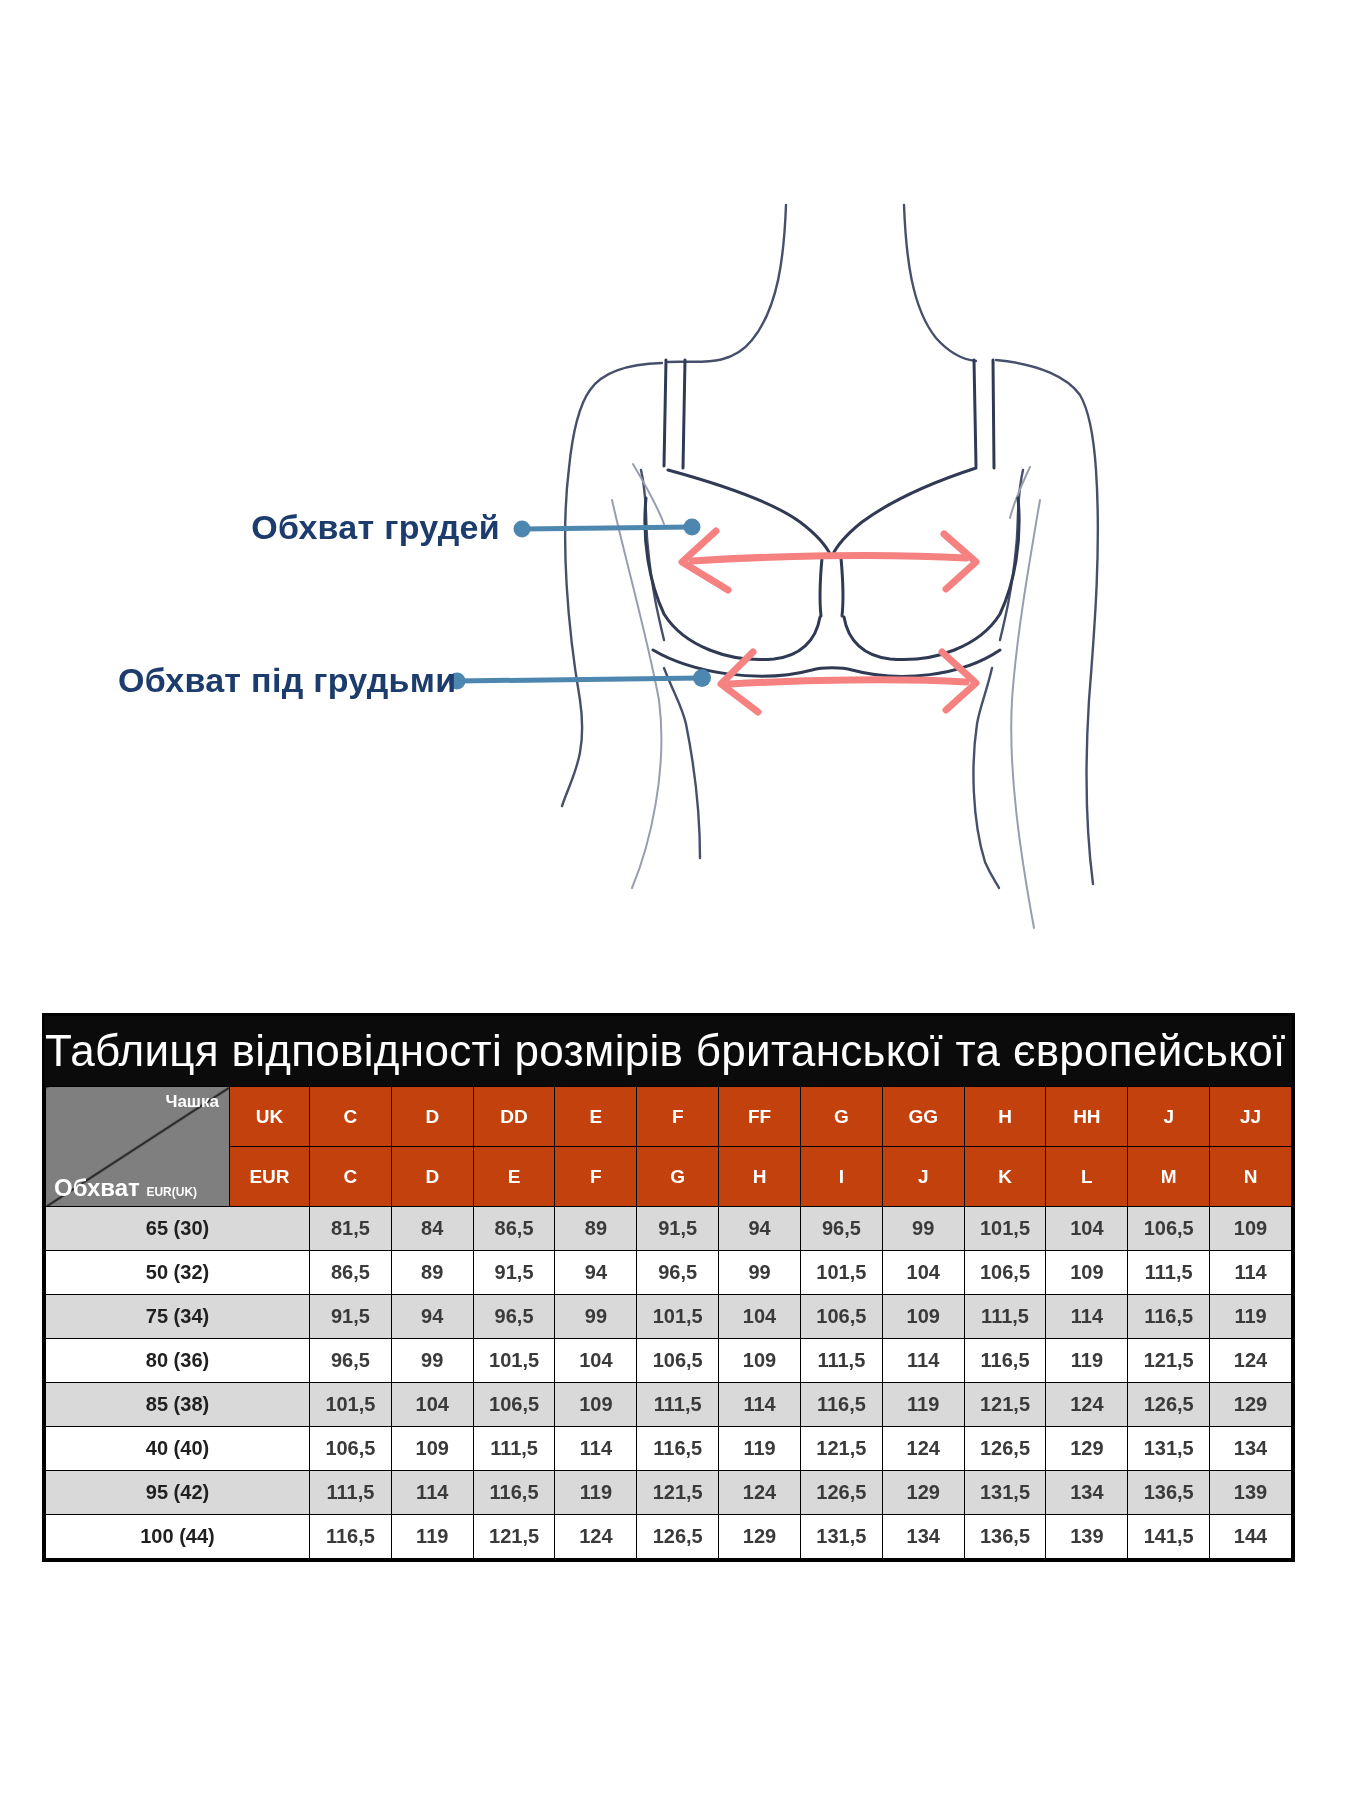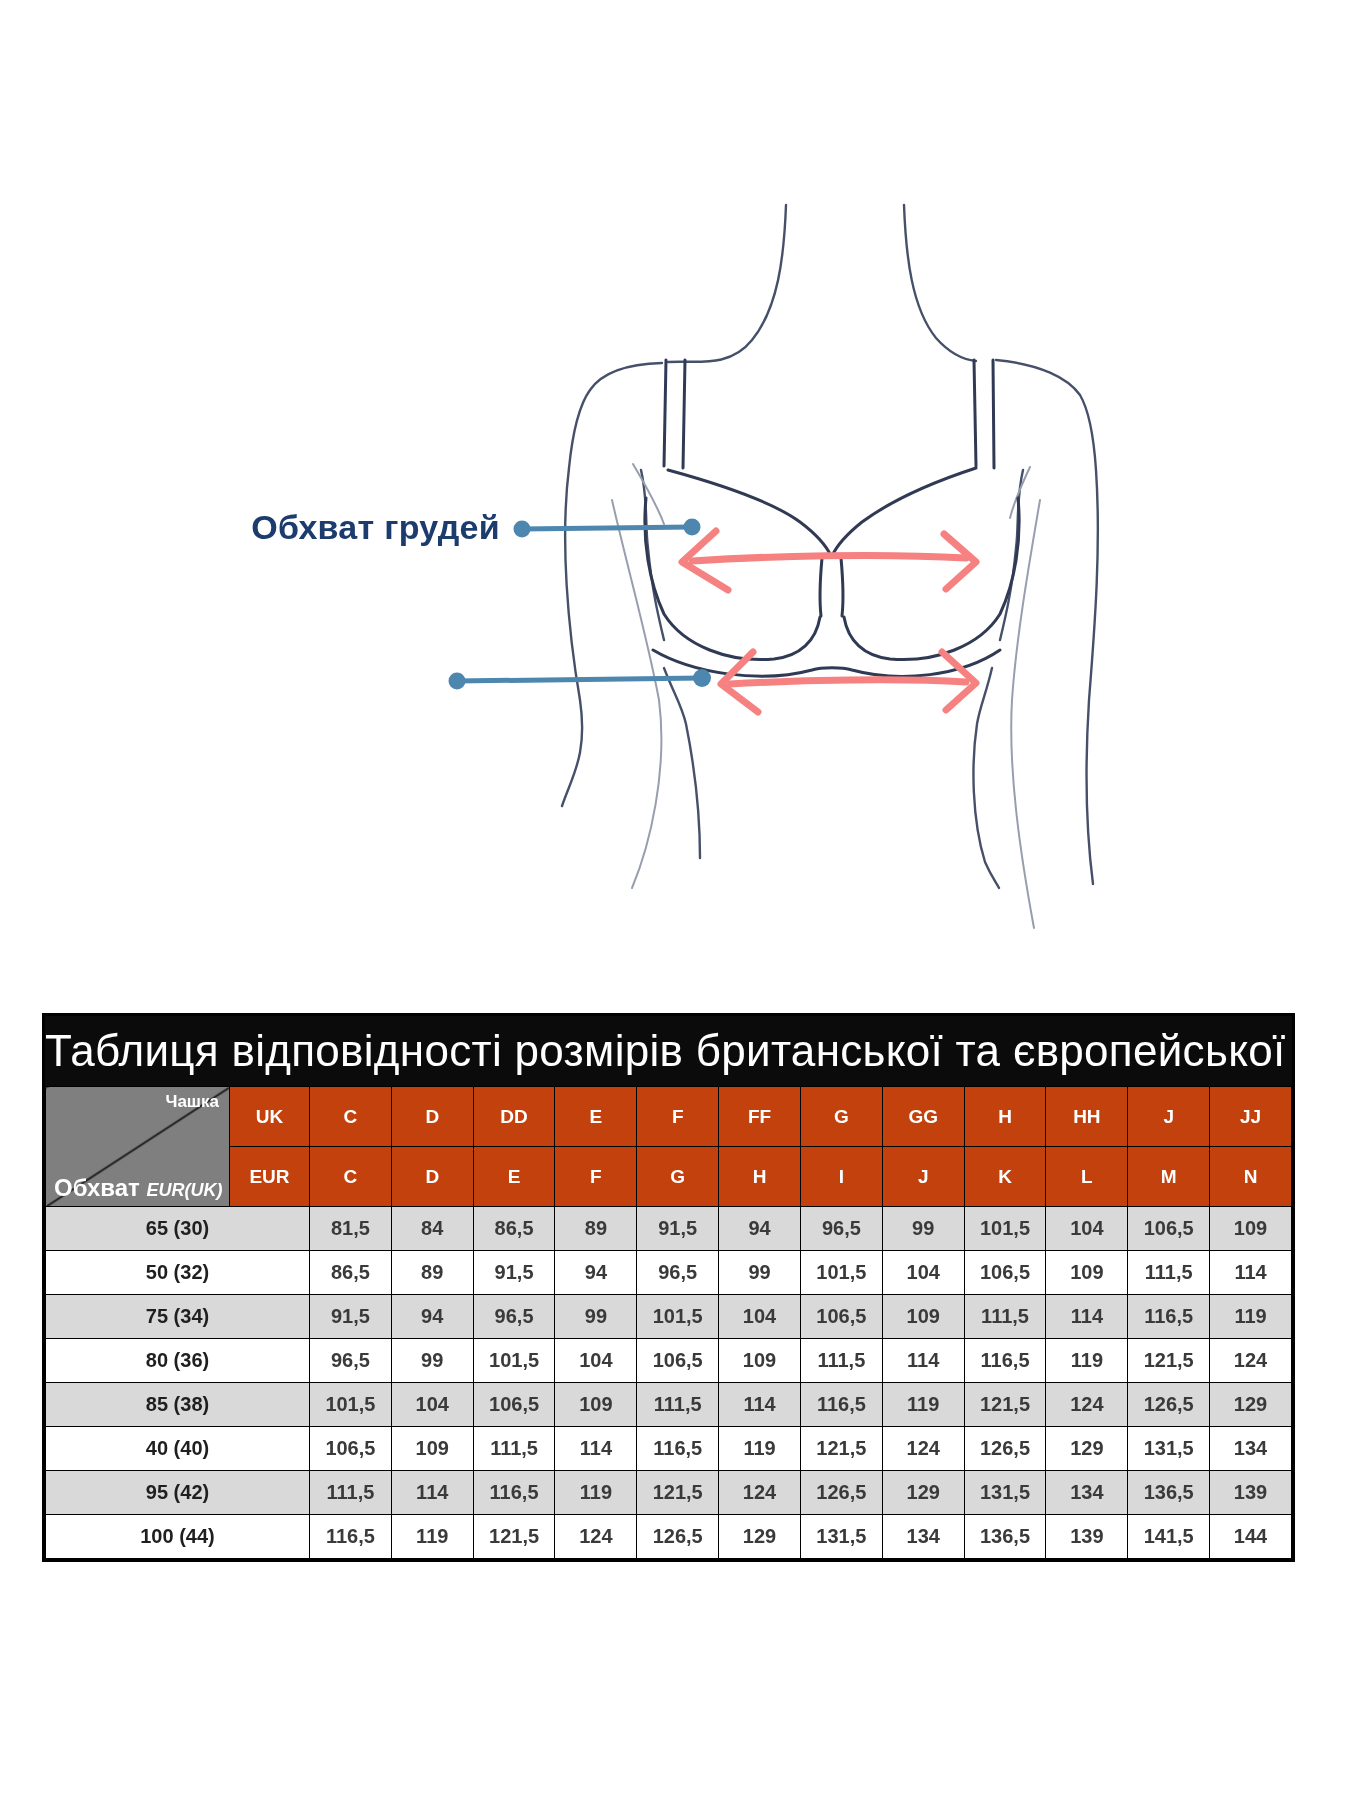--- a/index.html
+++ b/index.html
@@ -17,21 +17,21 @@
   .size-table-wrap{position:absolute;left:42px;top:1013px;width:1253px;border:3px solid #000;box-sizing:border-box;}
   .table-title{background:#0b0b0b;color:#fff;font-size:44px;font-weight:normal;text-align:left;
                height:70px;line-height:70px;letter-spacing:.3px;}
   table{width:100%;border-collapse:collapse;table-layout:fixed;}
   td{box-sizing:border-box;border:1.5px solid #000;text-align:center;vertical-align:middle;padding:0;}
   thead td{background:#c2410c;color:#fff;font-weight:bold;font-size:19px;height:60px;}
   td.corner{position:relative;background:#7f7f7f;
     background-image:linear-gradient(to bottom right,rgba(0,0,0,0) calc(50% - 1.5px),#000 50%,rgba(0,0,0,0) calc(50% + 1.5px));}
   .tr-label{position:absolute;top:5px;right:10px;font-size:17px;font-weight:bold;color:#fff;}
   .bl-label{position:absolute;bottom:4px;left:8px;font-size:24px;font-weight:bold;color:#fff;white-space:nowrap;}
-  .bl-label .small{font-size:18px;font-style:italic;}
+  .bl-label .small{font-size:12px;}
   tbody td{font-size:20px;font-weight:bold;color:#3a3a3a;height:44px;}
   tbody td.rowlabel{font-size:20px;color:#1f1f1f;}
   tbody tr:nth-child(odd) td{background:#d9d9d9;}
   tbody tr:nth-child(even) td{background:#ffffff;}
 </style>
 </head>
 <body>
 
 <div class="canvas">
 
@@ -82,20 +82,21 @@
         <circle cx="522" cy="529" r="8.5" stroke="none"></circle>
         <circle cx="692" cy="527" r="8.5" stroke="none"></circle>
       </g>
       <g stroke="#4d86ae" fill="#4d86ae">
         <line x1="457" y1="681" x2="702" y2="678" stroke-width="5"></line>
         <circle cx="457" cy="681" r="8.5" stroke="none"></circle>
         <circle cx="702" cy="678" r="9" stroke="none"></circle>
       </g>
     </svg>
     <div class="lbl lbl1">Обхват грудей</div>
+    <div class="lbl lbl2">Обхват під грудьми</div>
   </div>
 
   <div class="size-table-wrap">
     <div class="table-title">Таблиця відповідності розмірів британської та європейської системи</div>
     <table>
       <colgroup>
         <col style="width:184px">
           <col style="width:80px">
         <col>
           <col>

